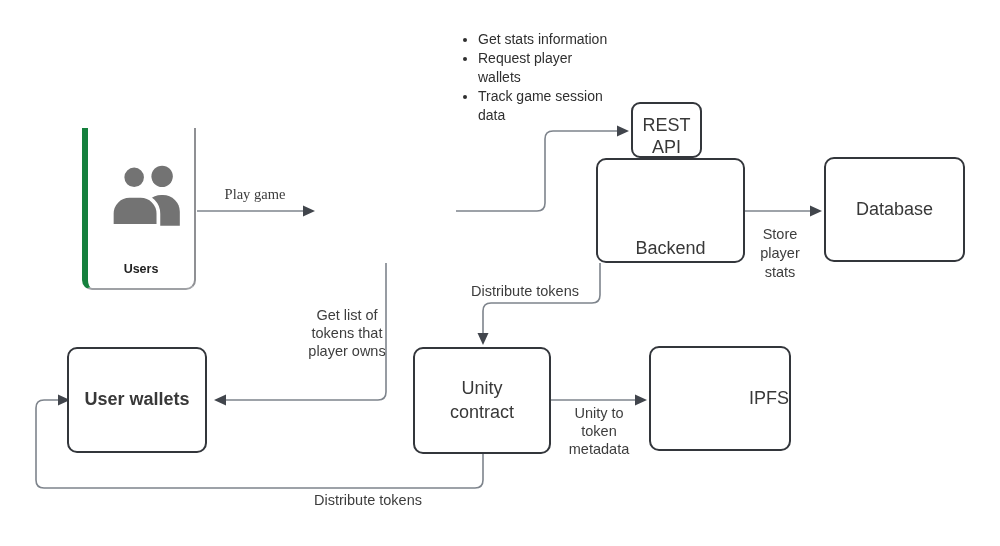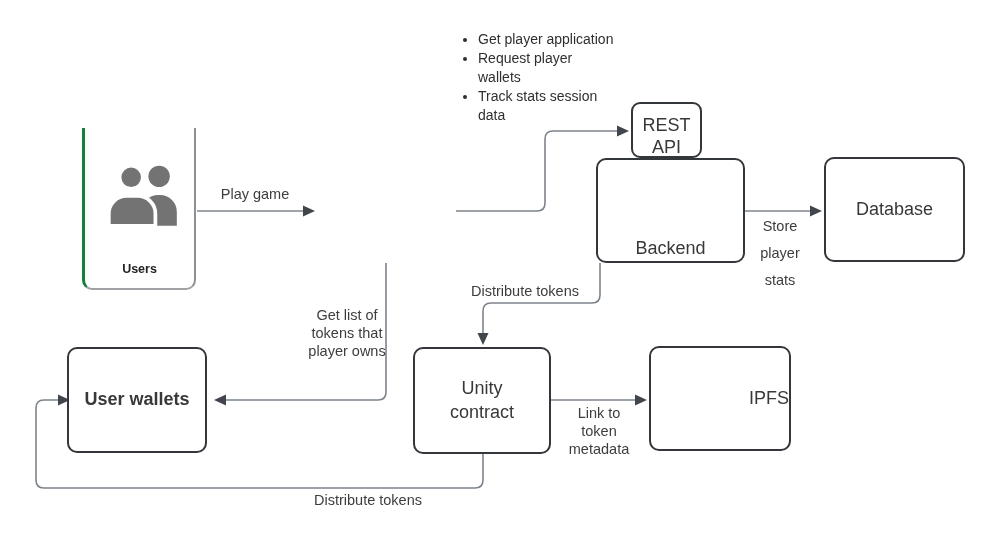--- a/index.html
+++ b/index.html
@@ -37,21 +37,21 @@
   }
   .pre { white-space: pre-line; }
   .users-card {
     position: absolute;
     left: 82px; top: 128px;
     width: 114px; height: 162px;
     box-sizing: border-box;
     background: #ffffff;
     border-right: 2px solid #8f9094;
     border-bottom: 2px solid #9fa1a5;
-    border-left: 3px solid #15803d;
+    border-left: 6px solid #15803d;
     border-radius: 0 0 10px 10px;
   }
   .users-card .users-label {
     position: absolute;
     left: 0; right: 0;
     bottom: 12px;
     text-align: center;
     font-size: 12.5px;
     font-weight: 600;
     color: #222222;
@@ -148,38 +148,38 @@
   <div class="node" style="left:413px; top:347px; width:138px; height:107px;">
     <span class="pre">Unity
 contract</span>
   </div>
 
   <div class="node" style="left:649px; top:346px; width:142px; height:105px;justify-content:flex-end;">
     <span>IPFS</span>
   </div>
 
   <ul class="bullets">
-    <li class="pre">Get player application</li>
+    <li class="pre">Get stats information</li>
     <li class="pre">Request player
 wallets</li>
-    <li class="pre">Track stats session
+    <li class="pre">Track game session
 data</li>
   </ul>
 
-  <div class="edge-label" style="left:195px; top:185px; width:120px;">Play game</div>
+  <div class="edge-label" style="left:195px; top:185px; width:120px;font-family:Liberation Serif, serif;">Play game</div>
 
-  <div class="edge-label pre" style="left:745px; top:213px; width:70px; line-height:27px;">Store
+  <div class="edge-label pre" style="left:745px; top:225px; width:70px; line-height:19px;">Store
 player
 stats</div>
 
   <div class="edge-label" style="left:455px; top:282px; width:140px;">Distribute tokens</div>
 
   <div class="edge-label pre" style="left:297px; top:306px; width:100px; line-height:18px;">Get list of
 tokens that
 player owns</div>
 
-  <div class="edge-label pre" style="left:549px; top:404px; width:100px; line-height:18px;">Link to
+  <div class="edge-label pre" style="left:549px; top:404px; width:100px; line-height:18px;">Unity to
 token
 metadata</div>
 
   <div class="edge-label" style="left:298px; top:491px; width:140px;">Distribute tokens</div>
 
 </div>
 
 </body></html>

